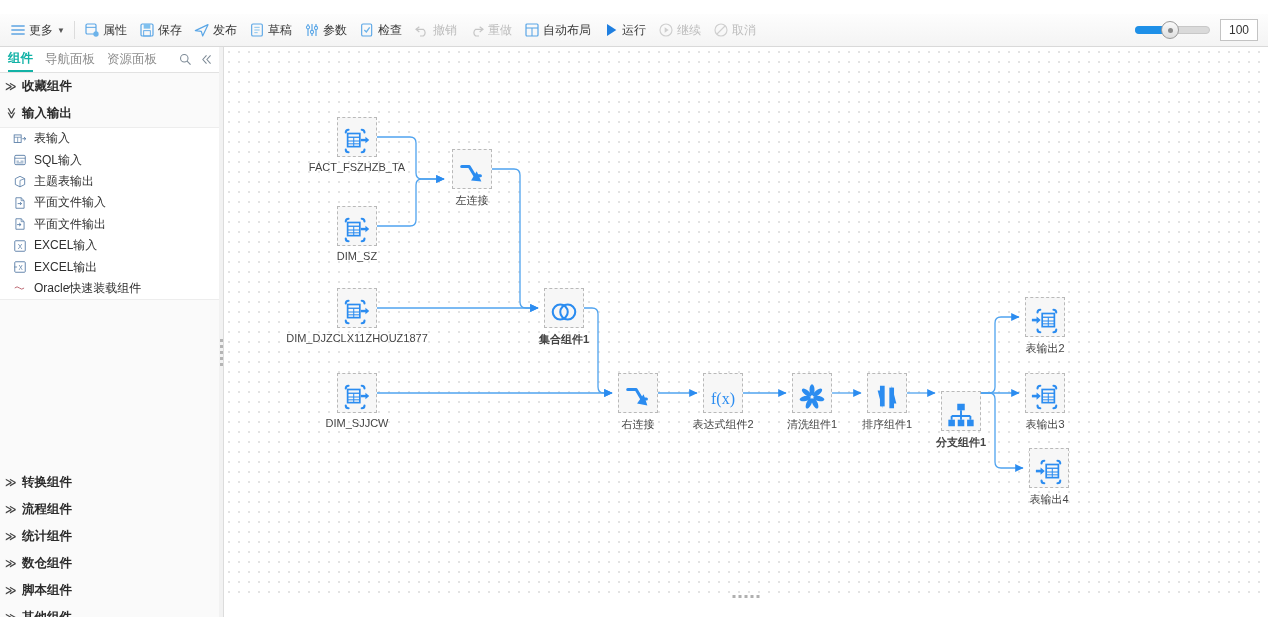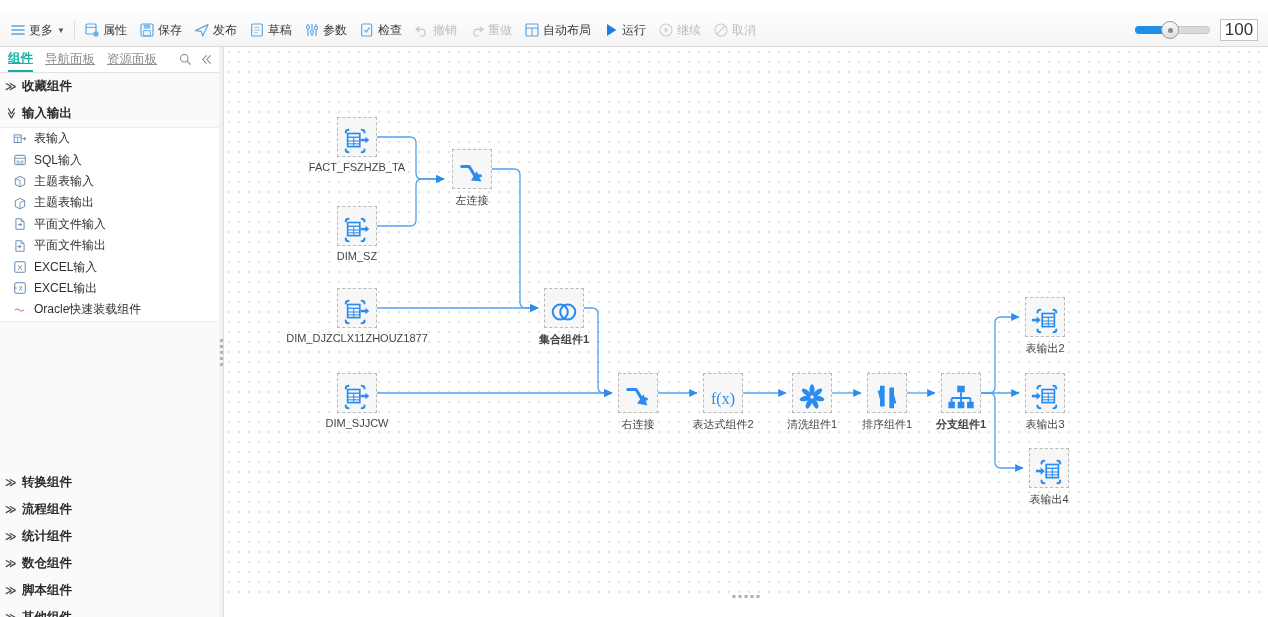--- a/index.html
+++ b/index.html
@@ -52,37 +52,37 @@
     position: absolute; left: 26px; top: -3px; width: 18px; height: 18px;
     border-radius: 50%; background: linear-gradient(#fafafa,#dedede);
     border: 1px solid #9a9a9a;
   }
   .slider-knob::after {
     content:""; position: absolute; left: 6px; top: 6px;
     width: 5px; height: 5px; border-radius: 50%; background: #8a8a8a;
   }
   .zoom-val {
     width: 38px; height: 22px; border: 1px solid #c3c3c3; background: #fff;
-    font-size: 17px; color: #333; text-align: center; line-height: 20px;
+    font-size: 12px; color: #333; text-align: center; line-height: 20px;
   }
 
   
   .sidebar {
     position: absolute; left: 0; top: 33px; width: 220px; height: 584px;
     background: #fafafa; border-right: 1px solid #dcdcdc;
     display: flex; flex-direction: column;
   }
   .side-tabs {
     display: flex; align-items: center; height: 26px;
     padding: 0 6px 0 8px; gap: 12px;
     border-bottom: 1px solid #e2e2e2; background: #fff;
   }
   .side-tab {
     font-size: 12.5px; color: #8c8c8c; cursor: pointer;
-    height: 25px; display: flex; align-items: center; text-decoration: underline;
+    height: 25px; display: flex; align-items: center;
   }
   .side-tab.active { color: #12b2a6; border-bottom: 2px solid #12b2a6; font-weight: bold; }
   .side-tools { margin-left: auto; display: flex; gap: 8px; align-items: center; }
   .side-tools span { cursor: pointer; color: #7d8a96; display: inline-flex; }
 
   .cat {
     display: flex; align-items: center; gap: 5px;
     height: 27px; padding-left: 5px;
     font-size: 12.5px; font-weight: bold; color: #2b2b2b;
     cursor: pointer; user-select: none;
@@ -347,30 +347,20 @@
               <line x1="3" y1="9" x2="21" y2="9" stroke="#5b7fa8" stroke-width="1.3"></line>
               <path d="M6 14h4M13 14h5M6 17h12" stroke="#5b7fa8" stroke-width="1.3"></path>
             </svg>
           </span>
           <span>SQL输入</span>
         </div>
         <div class="comp-item">
           <span class="comp-ico">
             <svg width="14" height="14" viewBox="0 0 24 24">
               <path d="M4 8 L12 4 L20 8 L20 18 L12 22 L4 18 Z" fill="none" stroke="#5b7fa8" stroke-width="1.5"></path>
-              <line x1="12" y1="11" x2="12" y2="22" stroke="#5b7fa8" stroke-width="1.3"></line>
-              <line x1="4" y1="8" x2="12" y2="11" stroke="#5b7fa8" stroke-width="1.3"></line>
-            </svg>
-          </span>
-          <span>主题表输入</span>
-        </div>
-        <div class="comp-item">
-          <span class="comp-ico">
-            <svg width="14" height="14" viewBox="0 0 24 24">
-              <path d="M4 8 L12 4 L20 8 L20 18 L12 22 L4 18 Z" fill="none" stroke="#5b7fa8" stroke-width="1.5"></path>
               <line x1="12" y1="11" x2="20" y2="8" stroke="#5b7fa8" stroke-width="1.3"></line>
               <line x1="12" y1="11" x2="12" y2="22" stroke="#5b7fa8" stroke-width="1.3"></line>
             </svg>
           </span>
           <span>主题表输出</span>
         </div>
         <div class="comp-item">
           <span class="comp-ico">
             <svg width="14" height="14" viewBox="0 0 24 24">
               <path d="M5 3 h9 l5 5 v13 h-14 Z" fill="none" stroke="#5b7fa8" stroke-width="1.5"></path>
@@ -631,21 +621,21 @@
               <svg width="30" height="30" viewBox="0 0 32 32">
                 <path d="M11 28 L11 9 L6 9 Z" fill="#2b8cf0"></path>
                 <rect x="8.5" y="4" width="5" height="22" fill="#2b8cf0"></rect>
                 <path d="M21 4 L21 23 L26 23 Z" fill="#2b8cf0"></path>
                 <rect x="18.5" y="6" width="5" height="22" fill="#2b8cf0"></rect>
               </svg>
             </span>
           </div>
           <div class="node-label">排序组件1</div>
         </div>
-        <div class="node" style="left: 717px; top: 326px; font-weight: bold;">
+        <div class="node" style="left: 717px; top: 344px; font-weight: bold;">
           <div class="node-box">
             <span style="display: inline-flex;">
               <svg width="30" height="30" viewBox="0 0 32 32">
                 <rect x="12" y="4" width="8" height="7" fill="#2b8cf0"></rect>
                 <path d="M16 11 L16 17 M6 17 L26 17 M6 17 L6 21 M16 17 L16 21 M26 17 L26 21" stroke="#2b8cf0" stroke-width="2" fill="none"></path>
                 <rect x="2.5" y="21" width="7" height="7" fill="#2b8cf0"></rect>
                 <rect x="12.5" y="21" width="7" height="7" fill="#2b8cf0"></rect>
                 <rect x="22.5" y="21" width="7" height="7" fill="#2b8cf0"></rect>
               </svg>
             </span>

